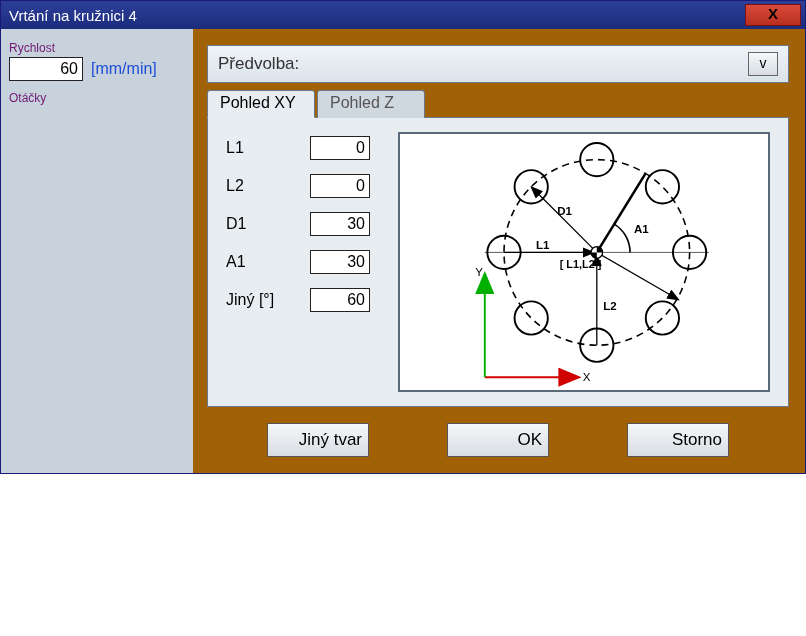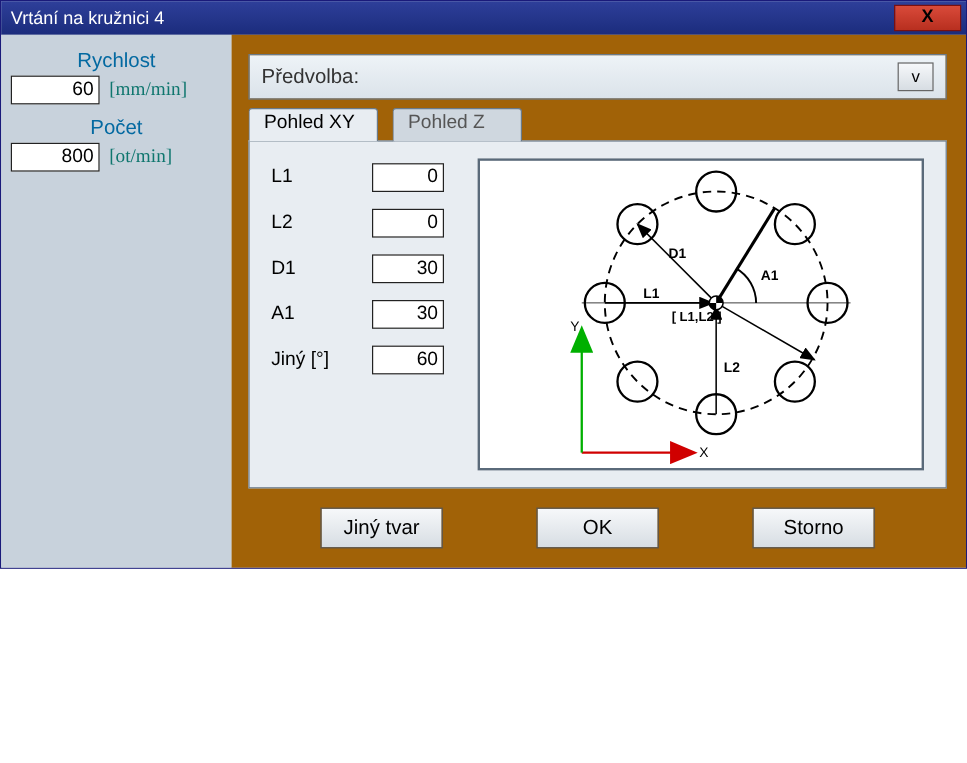--- a/index.html
+++ b/index.html
@@ -47,46 +47,44 @@
     flex: 1;
     display: flex;
     flex-direction: row;
   }
   .left-panel {
     width: 192px;
     background: #c8d2dc;
     padding: 8px 8px;
   }
   .left-label {
-    font-size: 17px;
-    color: #0369a1;
+    font-size: 12px;
+    color: #701a75;
     margin-top: 4px;
     margin-bottom: 2px;
-    text-align: center;
   }
   .fieldrow {
     display: flex;
     align-items: center;
     gap: 8px;
     margin-bottom: 10px;
   }
   .num-input {
     width: 74px;
     height: 24px;
     border: 1px solid #222;
     background: #fff;
     font-size: 16px;
     text-align: right;
     padding: 1px 4px;
     font-family: inherit;
   }
   .unit {
     font-size: 16px;
-    color: #0f766e;
-    font-family: Liberation Serif, serif;
+    color: #1d4ed8;
   }
   .right-panel {
     flex: 1;
     background: #a16207;
     padding: 16px 16px 10px 14px;
     display: flex;
     flex-direction: column;
   }
   .preset-bar {
     border: 1px solid #6a7a8a;
@@ -125,21 +123,21 @@
     z-index: 2;
   }
   .tab {
     min-width: 108px;
     border: 1px solid #6a7a8a;
     border-bottom: none;
     background: #cfd7df;
     color: #555;
     font-size: 16px;
     padding: 3px 12px 0 12px;
-    margin-right: 12px;
+    margin-right: 2px;
     cursor: pointer;
     position: relative;
     top: 1px;
     border-radius: 3px 3px 0 0;
   }
   .tab.active {
     background: #e8edf2;
     color: #000;
     border-bottom: 1px solid #e8edf2;
     top: 1px;
@@ -200,21 +198,21 @@
     gap: 78px;
     padding-bottom: 6px;
   }
   .btn {
     min-width: 102px;
     height: 34px;
     border: 1px solid #555;
     background: linear-gradient(#f6f8fa, #d7dde3);
     font-size: 17px;
     cursor: pointer;
-    text-align:center;
+    text-align:right;
     line-height: 30px;
     font-family: inherit;
   }
 </style>
 </head>
 <body>
 
 <div class="window">
   <div class="titlebar">
     <span>Vrtání na kružnici 4</span>
@@ -222,25 +220,21 @@
     <div class="close-btn">X</div>
   </div>
 
   <div class="body">
     <div class="left-panel">
       <div class="left-label">Rychlost</div>
       <div class="fieldrow">
         <input class="num-input" value="60" style="">
         <span class="unit">[mm/min]</span>
       </div>
-      <div class="left-label">Počet</div>
-      <div class="fieldrow">
-        <input class="num-input" value="800" style="">
-        <span class="unit">[ot/min]</span>
-      </div>
+      <div class="left-label">Otáčky</div>
     </div>
 
     <div class="right-panel">
       <div class="preset-bar">
         <span class="preset-label">Předvolba:</span>
         <span class="preset-spacer"></span>
         <div class="v-btn">v</div>
       </div>
 
       <div class="tab-container">

